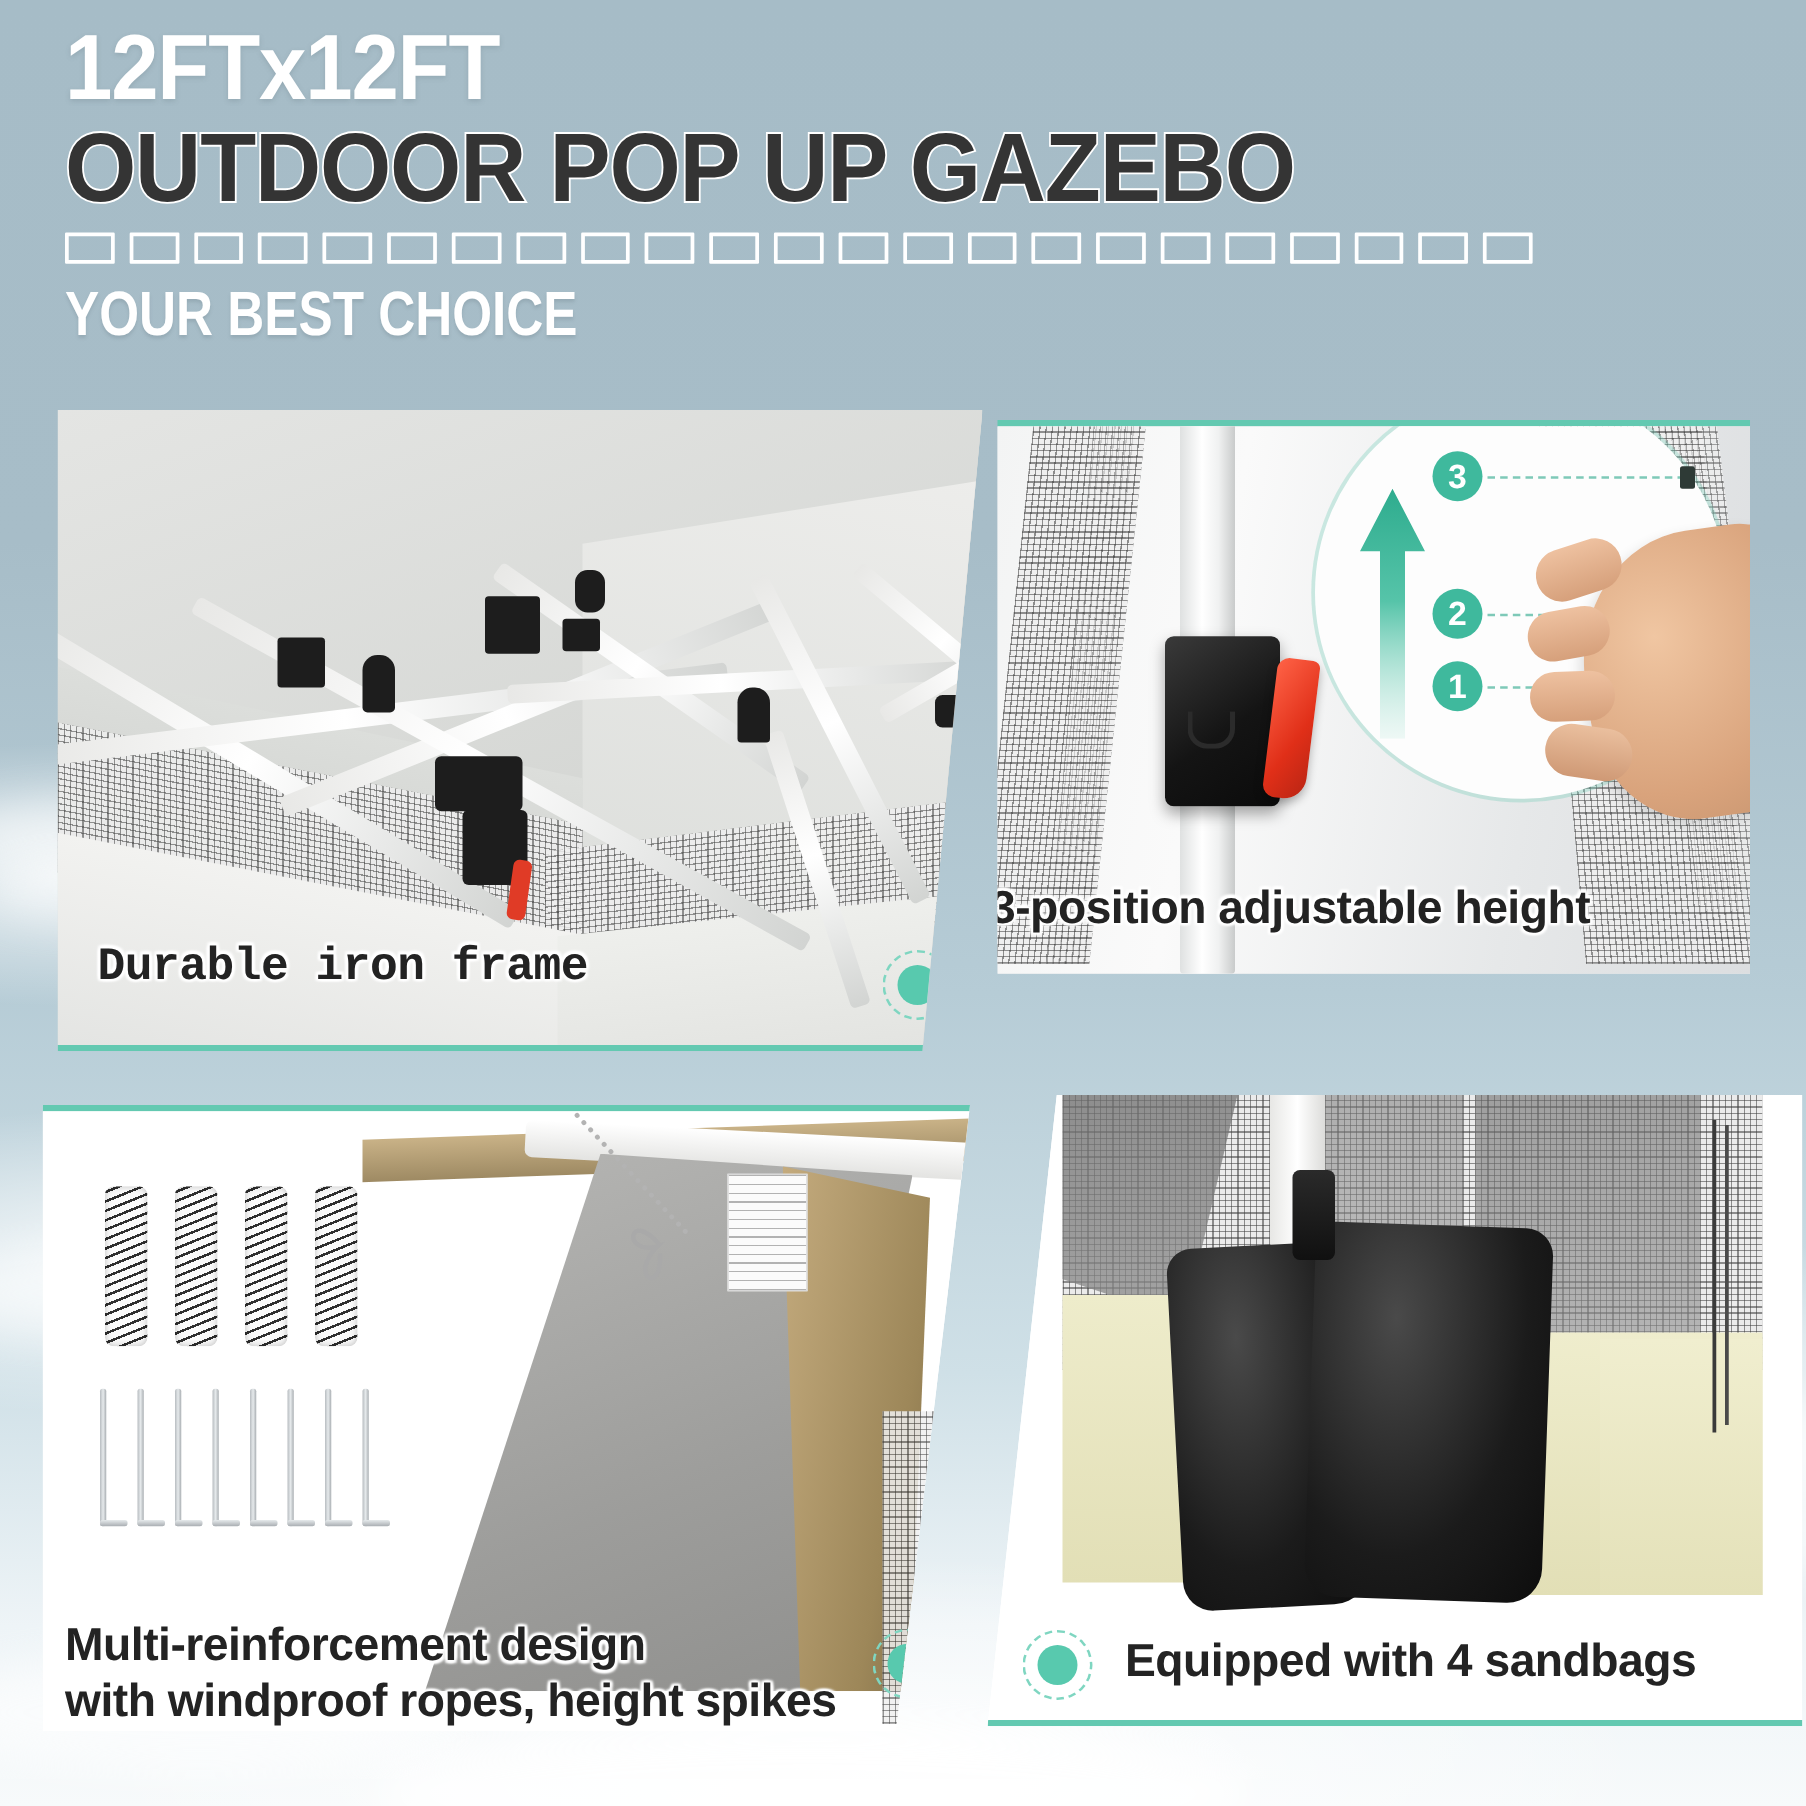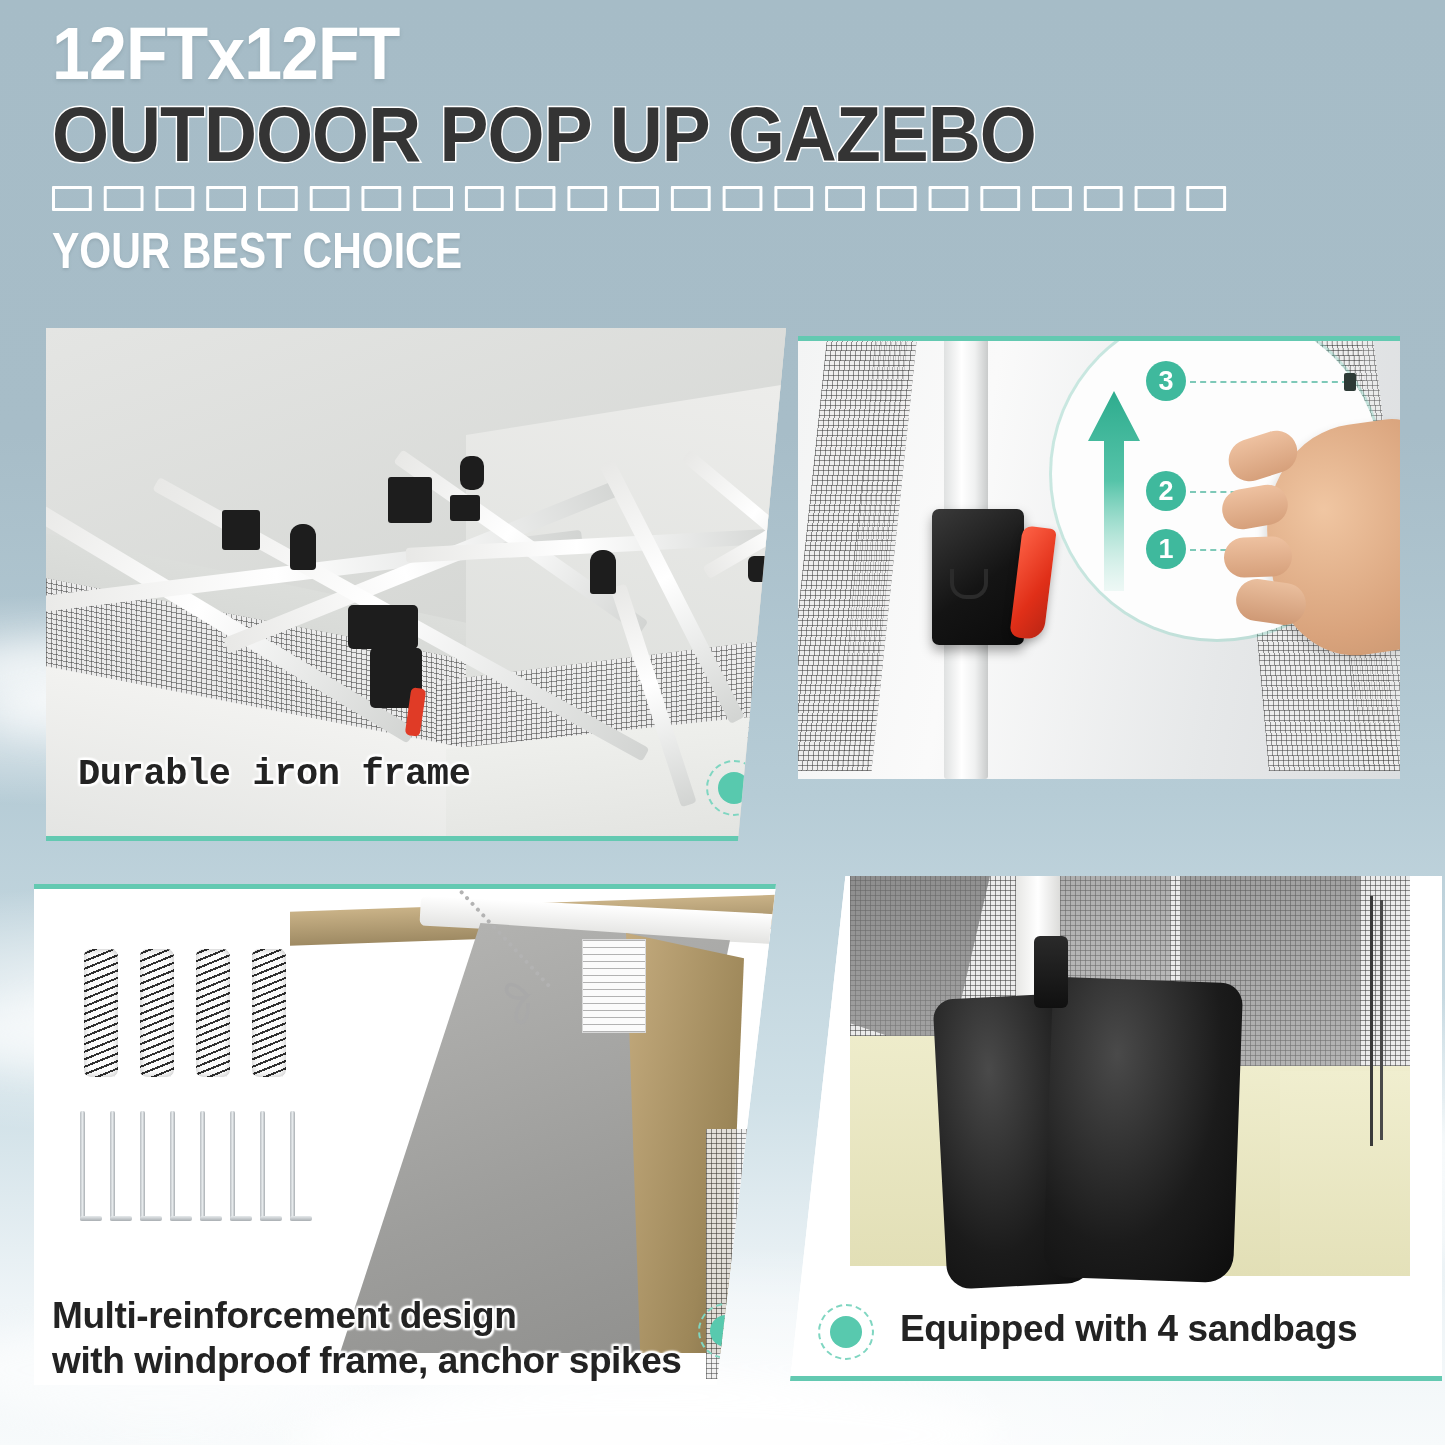--- a/index.html
+++ b/index.html
@@ -260,20 +260,23 @@
       <div style="position:absolute;left:546px;top:200px;width:12px;height:16px;background:#2e3a36;border-radius:2px;"></div>
 
       <div style="position:absolute;left:470px;top:82px;width:200px;height:230px;
                   background:radial-gradient(ellipse at 30% 35%,#f0c6a2,#d9a37c 60%,#c08f6a);
                   border-radius:48% 34% 44% 40%;transform:rotate(-8deg);box-shadow:-4px 4px 10px rgba(0,0,0,.12);"></div>
       <div style="position:absolute;left:430px;top:94px;width:70px;height:42px;background:linear-gradient(180deg,#eec1a0,#d6a07b);border-radius:22px;transform:rotate(-18deg);"></div>
       <div style="position:absolute;left:424px;top:146px;width:66px;height:40px;background:linear-gradient(180deg,#eec1a0,#d6a07b);border-radius:22px;transform:rotate(-10deg);"></div>
       <div style="position:absolute;left:426px;top:196px;width:68px;height:40px;background:linear-gradient(180deg,#eec1a0,#d6a07b);border-radius:22px;transform:rotate(-2deg);"></div>
       <div style="position:absolute;left:438px;top:240px;width:70px;height:42px;background:linear-gradient(180deg,#eabf9e,#cf9975);border-radius:22px;transform:rotate(8deg);"></div>
     </div>
+    <div class="cap" style="left:-6px;top:362px;">
+      <div>3-position adjustable height</div>
+    </div>
   </div>
 
   <div class="panel" id="p3">
     <div class="pimg">
       <div style="position:absolute;inset:0;background:#ffffff;"></div>
 
       <div style="position:absolute;left:256px;top:0;width:486px;height:496px;overflow:hidden;">
 
         <div style="position:absolute;left:-10px;top:14px;width:520px;height:34px;background:linear-gradient(180deg,#c9b287,#9e8a63);transform:rotate(-2deg);border-radius:4px;"></div>
 
@@ -306,21 +309,21 @@
       <div class="spike" style="left:76px;top:222px;"></div>
       <div class="spike" style="left:106px;top:222px;"></div>
       <div class="spike" style="left:136px;top:222px;"></div>
       <div class="spike" style="left:166px;top:222px;"></div>
       <div class="spike" style="left:196px;top:222px;"></div>
       <div class="spike" style="left:226px;top:222px;"></div>
       <div class="spike" style="left:256px;top:222px;"></div>
     </div>
     <div class="cap" style="left:18px;top:404px;">
       <div>Multi-reinforcement design</div>
-      <div>with windproof frame, anchor spikes</div>
+      <div>with windproof ropes, height spikes</div>
     </div>
     <div class="dot" style="left:664px;top:414px;"></div>
   </div>
 
   <div class="panel" id="p4">
     <div class="pimg">
       <div style="position:absolute;inset:0;background:#ffffff;"></div>
 
       <div style="position:absolute;left:60px;top:0;width:560px;height:420px;overflow:hidden;">
 

